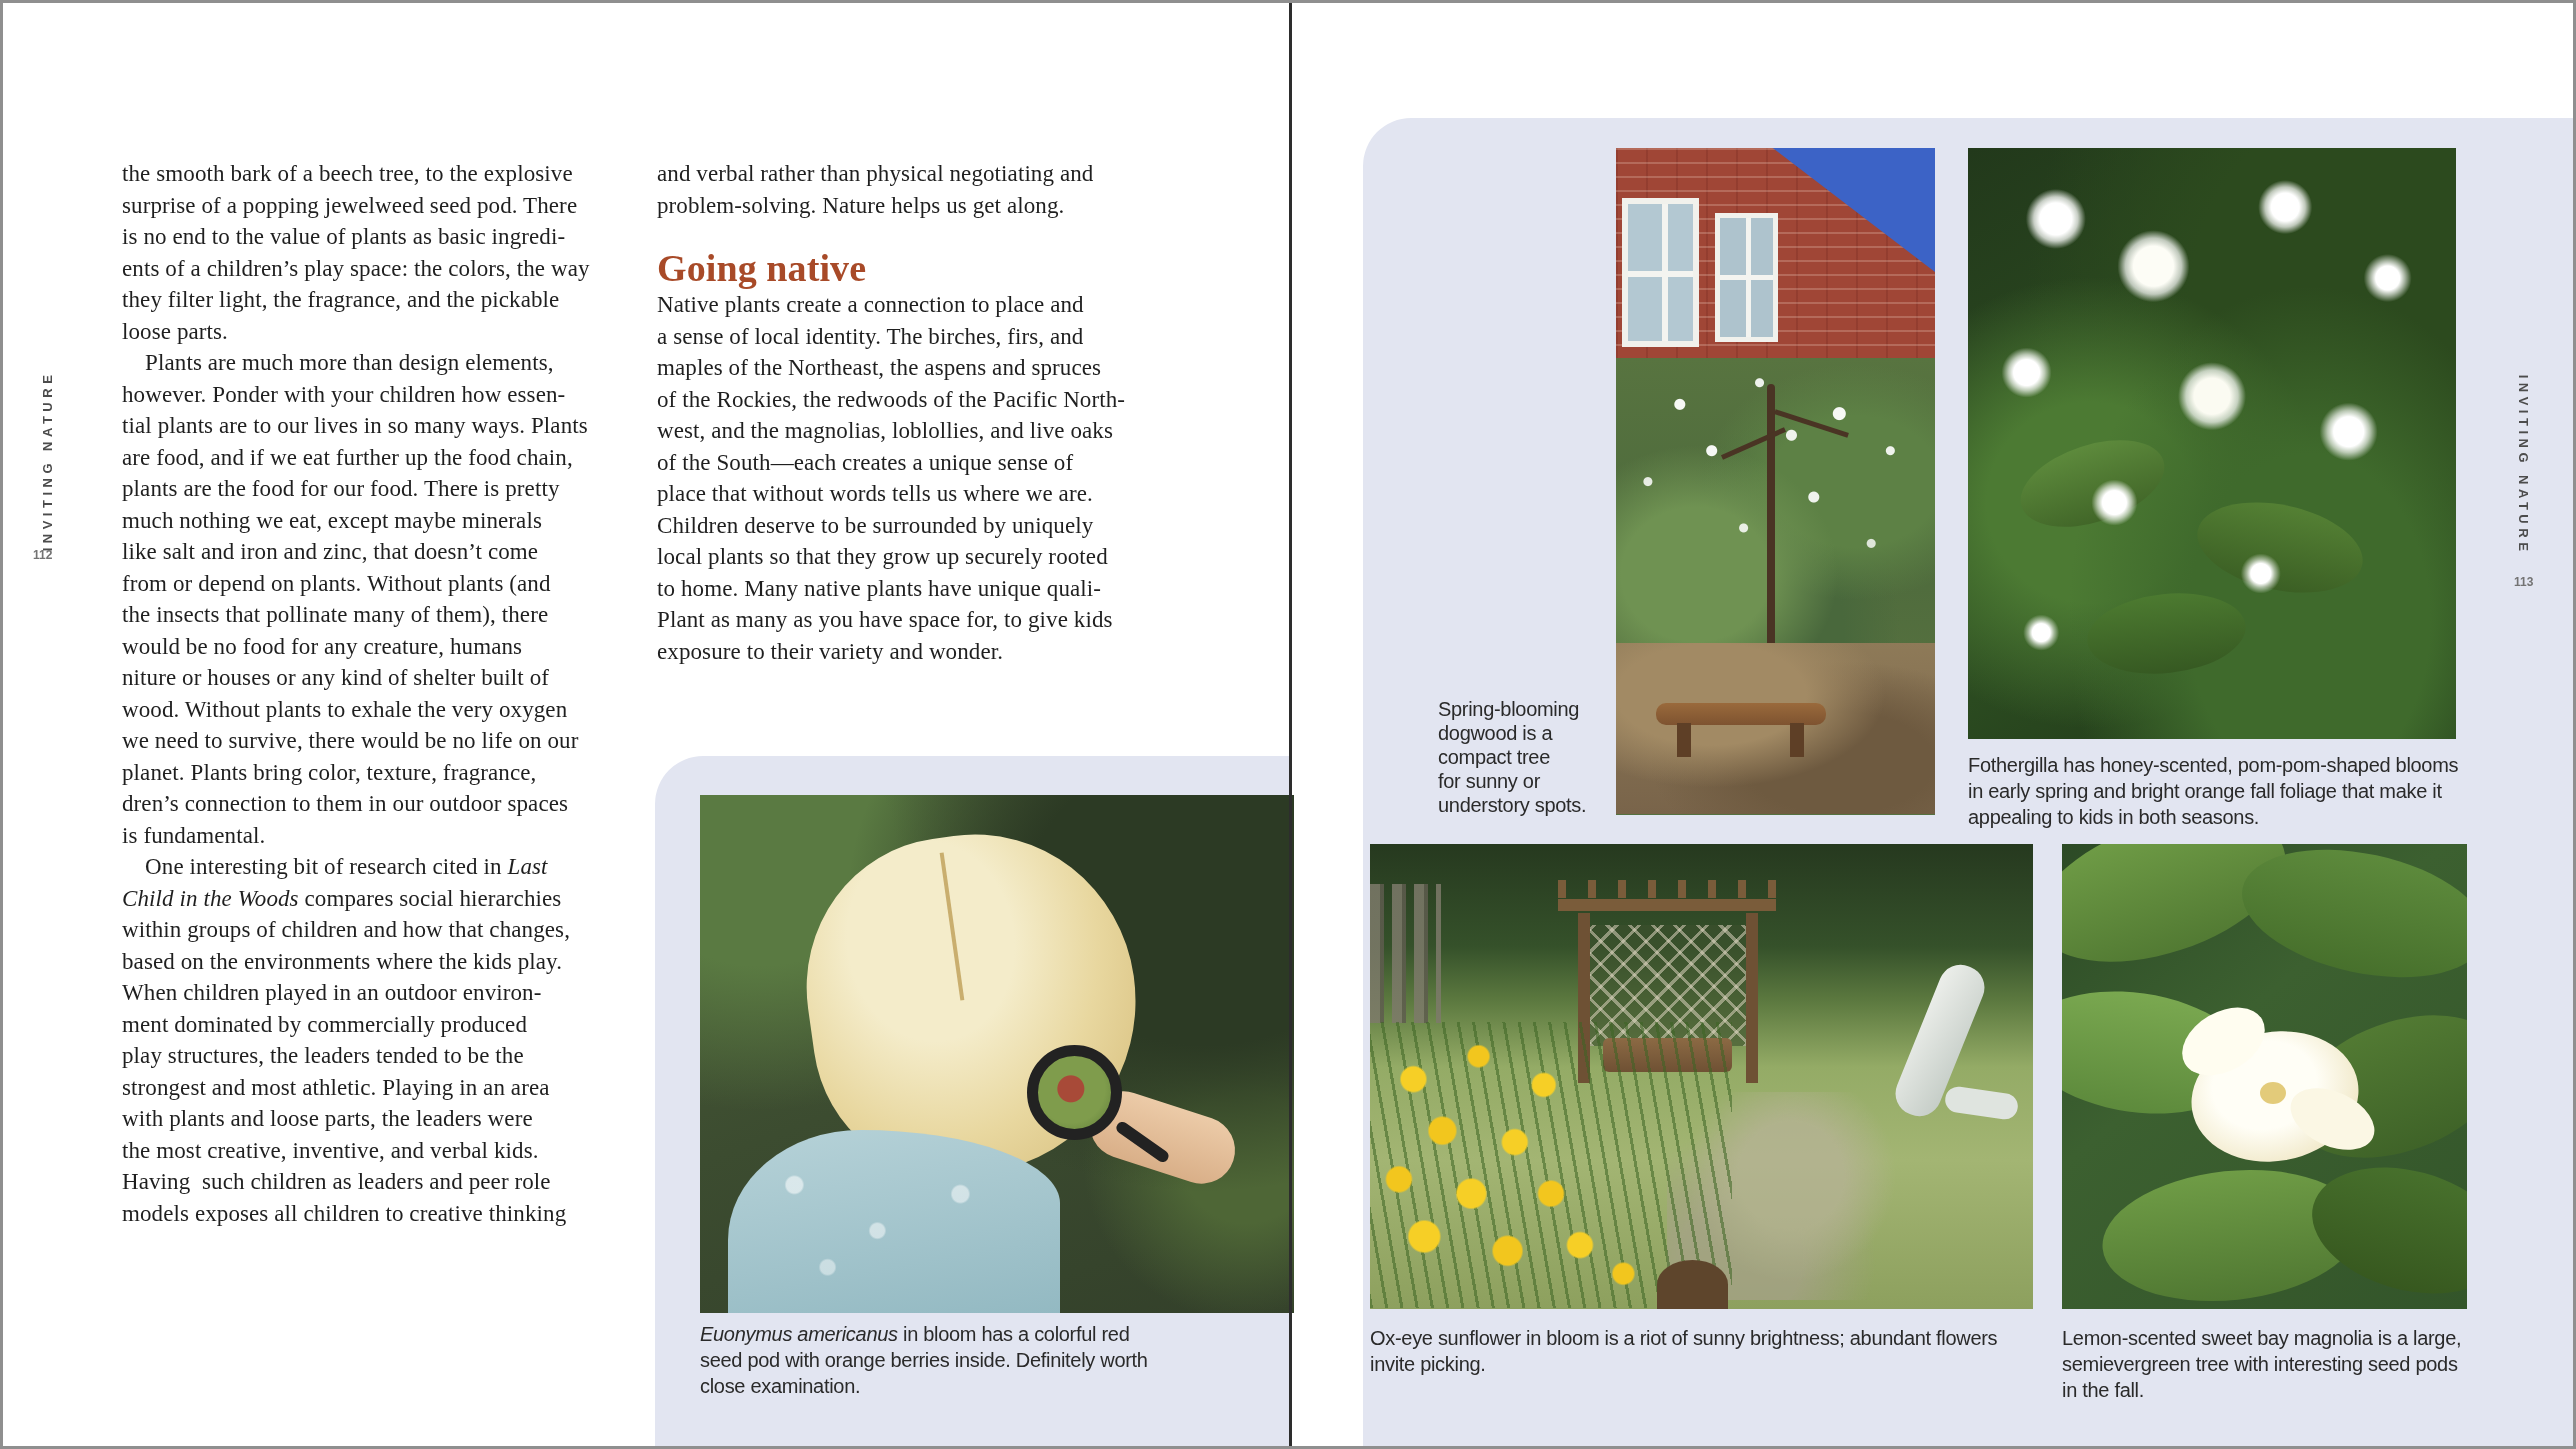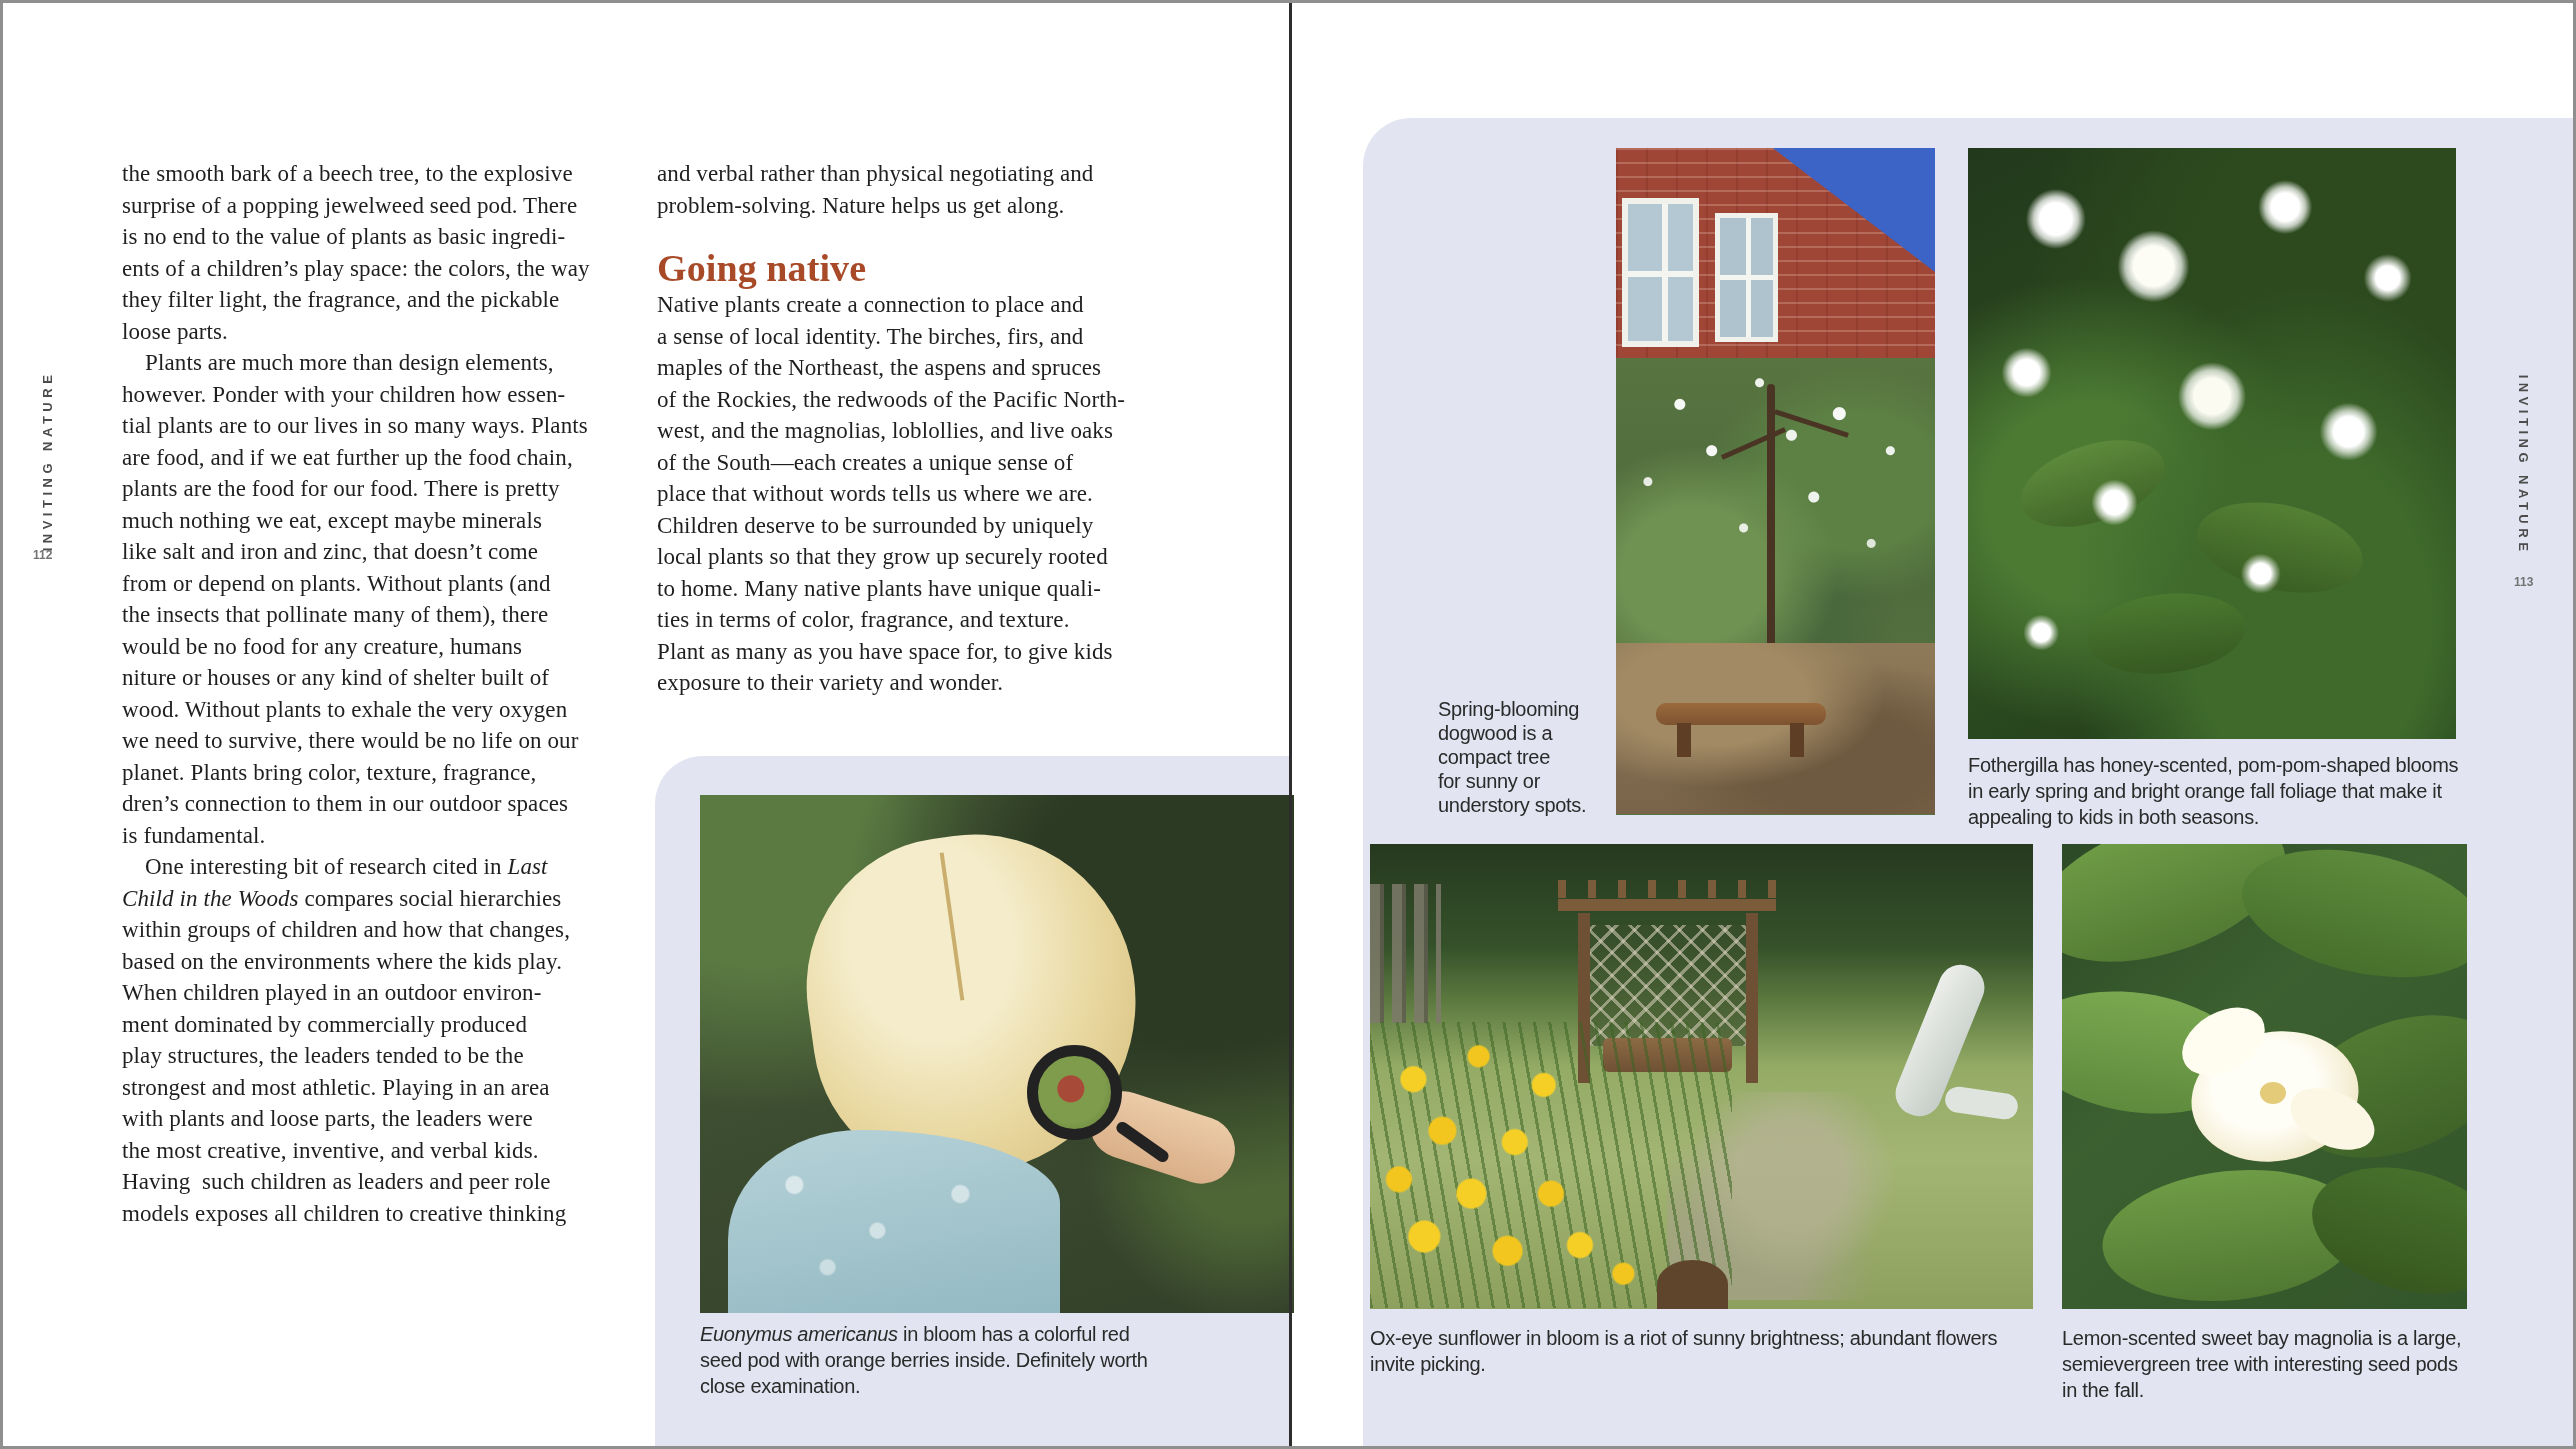--- a/index.html
+++ b/index.html
@@ -246,21 +246,20 @@
         <div class="line">Native plants create a connection to place and</div>
         <div class="line">a sense of local identity. The birches, firs, and</div>
         <div class="line">maples of the Northeast, the aspens and spruces</div>
         <div class="line">of the Rockies, the redwoods of the Pacific North-</div>
         <div class="line">west, and the magnolias, loblollies, and live oaks</div>
         <div class="line">of the South—each creates a unique sense of</div>
         <div class="line">place that without words tells us where we are.</div>
         <div class="line">Children deserve to be surrounded by uniquely</div>
         <div class="line">local plants so that they grow up securely rooted</div>
         <div class="line">to home. Many native plants have unique quali-</div>
-        <div class="line">ties in terms of color, fragrance, and texture.</div>
         <div class="line">Plant as many as you have space for, to give kids</div>
         <div class="line">exposure to their variety and wonder.</div>
       </div>
   </div>
 
   <div class="panel" id="panel-left"></div>
 
   <div class="photo" id="photo-girl">
     <div class="girl-hair"></div>
     <div class="girl-part"></div>

